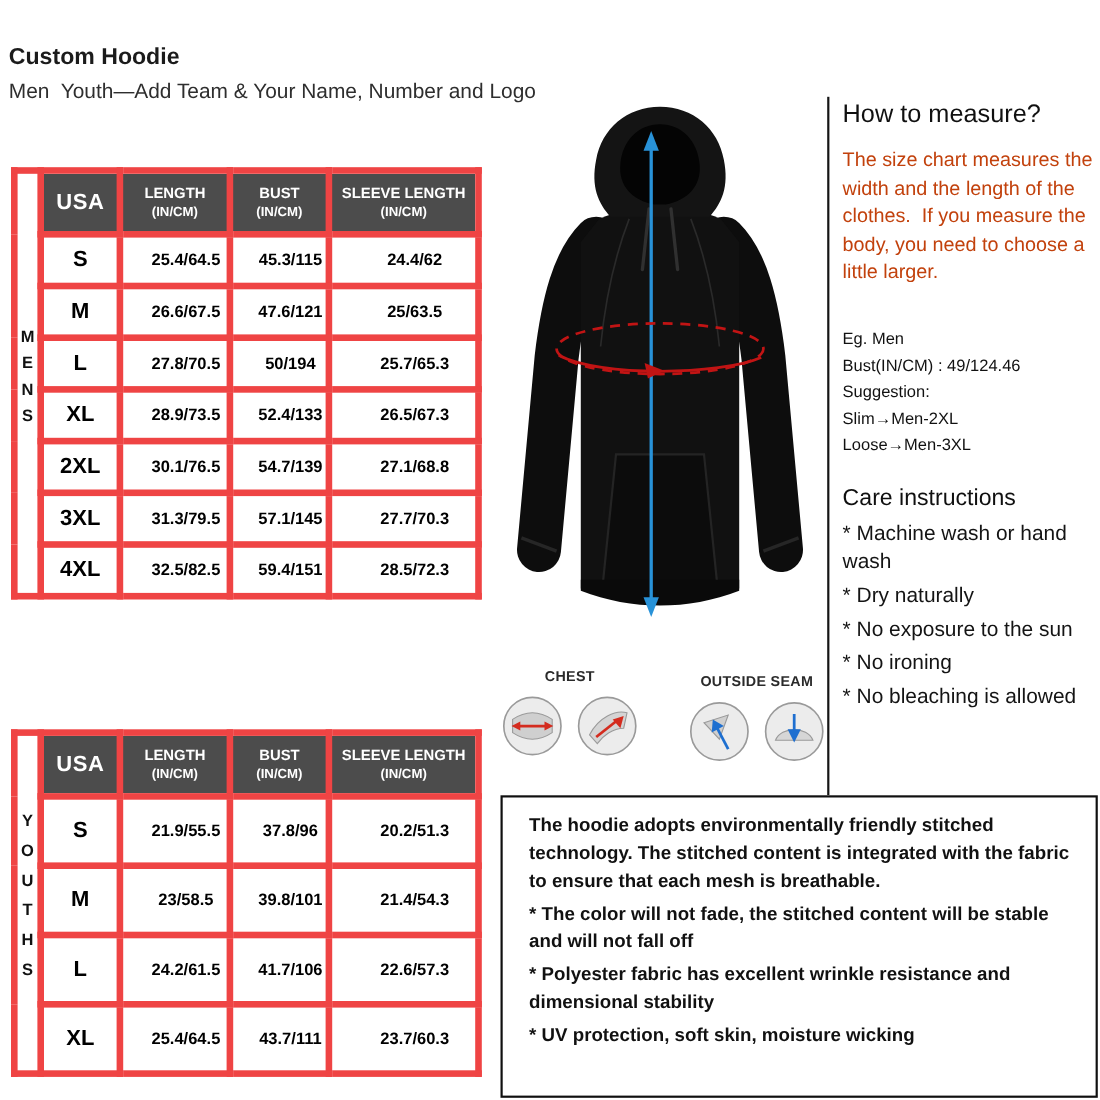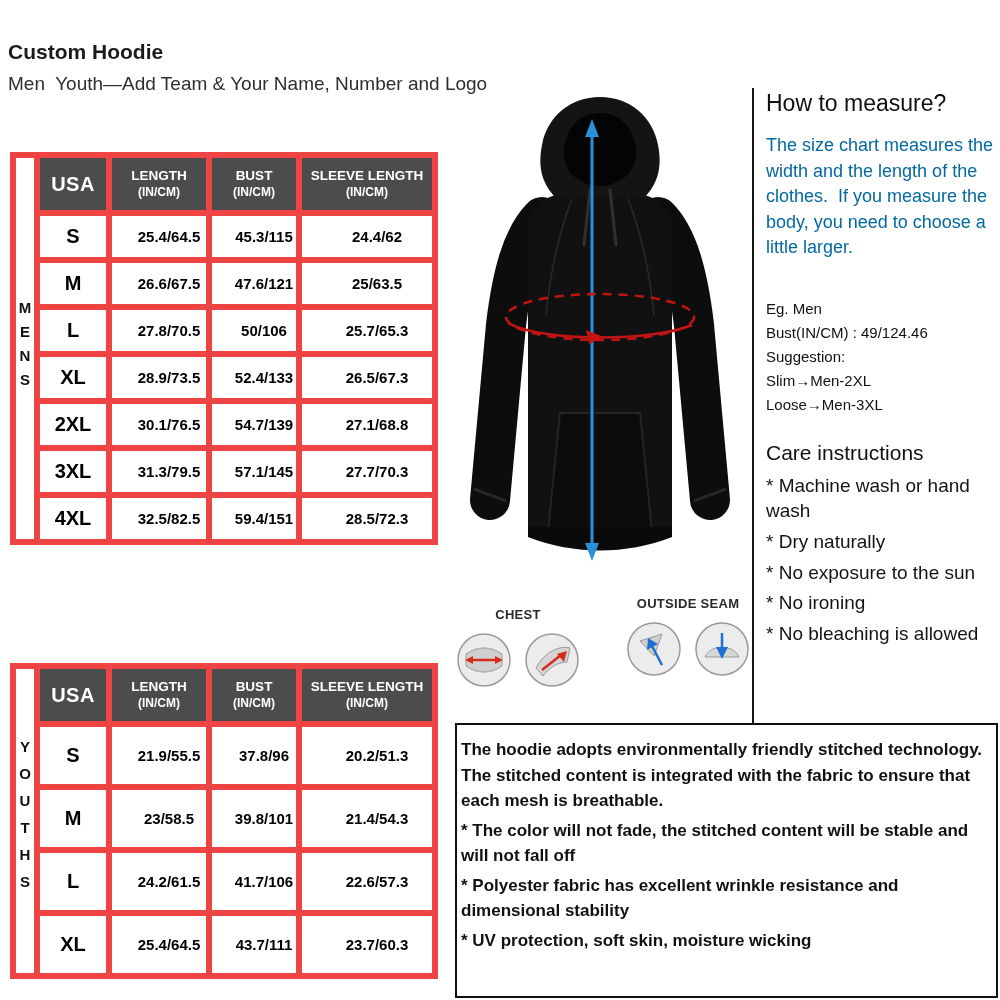--- a/index.html
+++ b/index.html
@@ -43,38 +43,38 @@
   #youths-table tr { height: 63px; }
   #youths-table tr.head-row { height: 58px; }
   #youths-table .vlabel span { letter-spacing: 10px; }
 
   
   .hoodie-figure { position: absolute; left: 440px; top: 85px; width: 320px; height: 505px; }
 
   
   .diagram-group { position: absolute; text-align: center; }
   #chest-group { left: 448px; top: 607px; width: 140px; }
-  #seam-group  { left: 608px; top: 596px; width: 160px; }
+  #seam-group  { left: 608px; top: 612px; width: 160px; }
   .diagram-label { font-size: 13px; font-weight: bold; color: #2a2a2a; letter-spacing: 0.3px; }
   .icon-row { display: flex; justify-content: center; gap: 12px; margin-top: 10px; }
   .icon-row svg { display: block; }
 
   
   .divider-v { position: absolute; left: 752px; top: 88px; height: 635px; width: 0; border-left: 2px solid #151515; }
   .measure-col { position: absolute; left: 766px; top: 90px; width: 228px; }
   .measure-title { font-size: 23px; font-weight: normal; color: #101010; margin-bottom: 16px; }
-  .measure-body { font-size: 18px; line-height: 1.42; color: #0369a1; white-space: pre-wrap; }
+  .measure-body { font-size: 18px; line-height: 1.42; color: #c2410c; white-space: pre-wrap; }
   .eg-block { margin-top: 36px; font-size: 15px; font-weight: normal; line-height: 1.6; color: #111; }
   .care-title { font-size: 21px; font-weight: normal; margin-top: 24px; margin-bottom: 8px; color: #101010; }
   .care-item { font-size: 19px; line-height: 1.35; margin-top: 5px; color: #141414; }
 
   
   .notes-box {
     position: absolute; left: 455px; top: 723px; width: 543px; height: 275px;
-    border: 2px solid #101010; padding: 8px 4px;
+    border: 2px solid #101010; padding: 8px 24px;
     font-size: 17px; font-weight: bold; line-height: 1.5; color: #111; background: #fff;
   }
   .notes-box p { margin: 4px 0; }
 </style>
 </head>
 <body>
 
 <div class="page-header">
   <div class="page-title">Custom Hoodie</div>
   <div class="page-subtitle">Men  Youth—Add Team &amp; Your Name, Number and Logo</div>
@@ -113,21 +113,21 @@
     </tr>
     <tr>
       <td class="size-cell">M</td>
       <td class="val-cell">26.6/67.5</td>
       <td class="val-cell">47.6/121</td>
       <td class="val-cell">25/63.5</td>
     </tr>
     <tr>
       <td class="size-cell">L</td>
       <td class="val-cell">27.8/70.5</td>
-      <td class="val-cell">50/106</td>
+      <td class="val-cell">50/194</td>
       <td class="val-cell">25.7/65.3</td>
     </tr>
     <tr>
       <td class="size-cell">XL</td>
       <td class="val-cell">28.9/73.5</td>
       <td class="val-cell">52.4/133</td>
       <td class="val-cell">26.5/67.3</td>
     </tr>
     <tr>
       <td class="size-cell">2XL</td>

